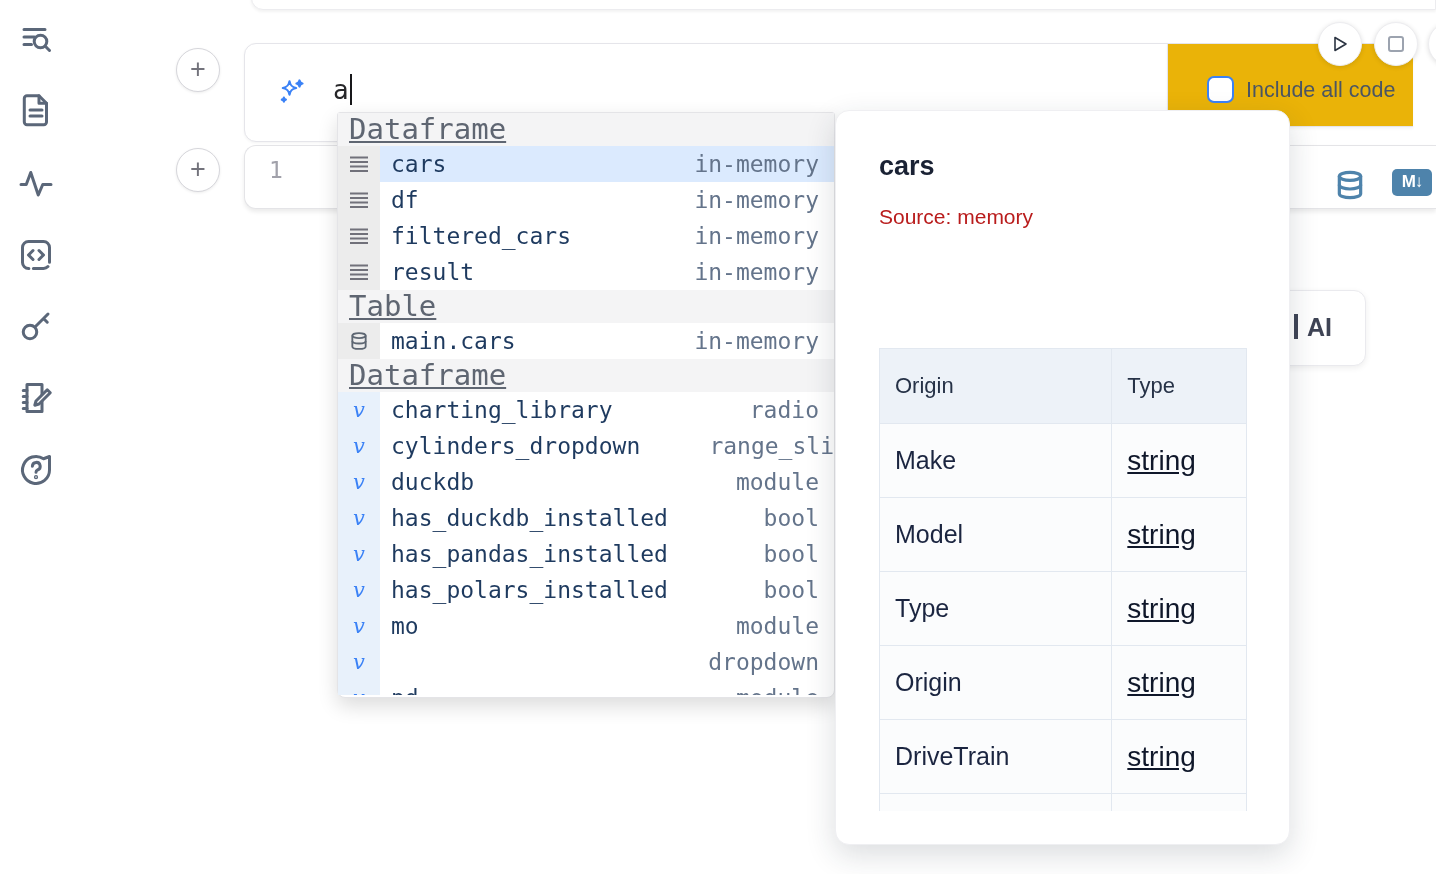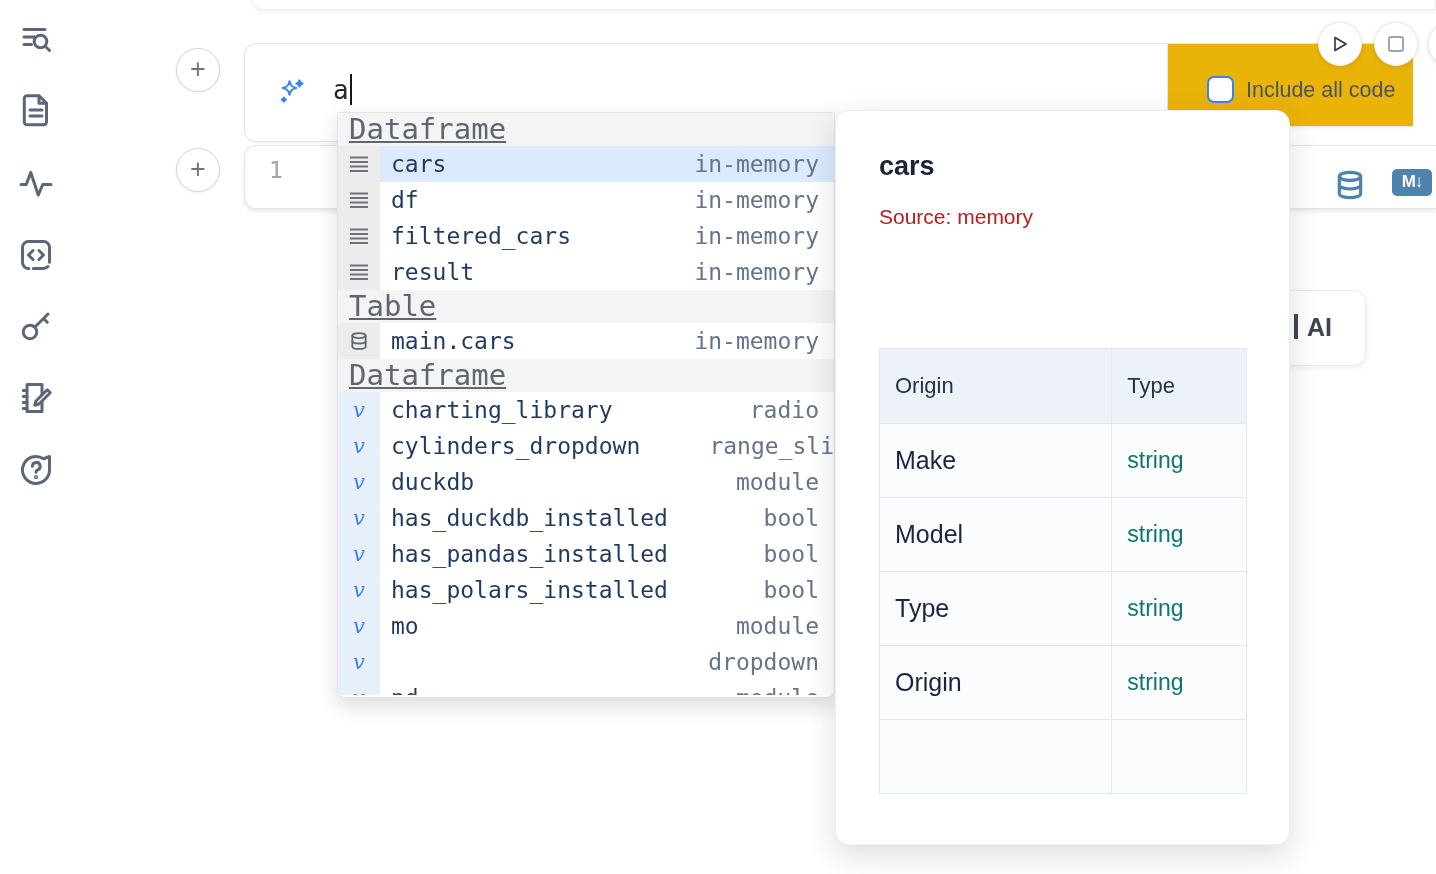--- a/index.html
+++ b/index.html
@@ -87,21 +87,21 @@
   .pop-badge { position:absolute; left:43px; top:148px; width:368px; height:45px;
     background:#eef2f7; border-radius:6px; font-size:21px; color:#1e293b;
     line-height:45px; padding-left:15px; }
   .pop-table-wrap { position:absolute; left:43px; top:237px; width:369px; height:463px; overflow:hidden; }
   .pop-table { width:368px; border-collapse:collapse; }
   .pop-table th { width:233px; height:75px; background:#edf2f8; border:1px solid #e2e8f0;
     font-weight:400; font-size:22px; color:#263247; text-align:left; padding-left:15px; }
   .pop-table th:last-child { width:135px; }
   .pop-table td { height:74px; background:#fbfcfd; border:1px solid #e2e8f0; padding-left:15px; }
   .col-name { font-family:Liberation Sans, sans-serif; font-size:25px; color:#1b2540; }
-  .col-type { font-size:23px; color:#0f766e; }
+  .col-type { font-size:28px; color:#0f172a;text-decoration:underline; }
 </style>
 </head>
 <body>
 
 <div class="stage">
 
   <div class="sidebar">
     <div class="side-icon" style="top:22px">
       <svg viewBox="0 0 24 24" fill="none" stroke="currentColor" stroke-width="2" stroke-linecap="round">
           <path d="M4 5h14M4 10h7M4 15h5"></path>
@@ -382,20 +382,24 @@
   </tr>
             <tr>
     <td class="col-name">Type</td>
     <td class="col-type">string</td>
   </tr>
             <tr>
     <td class="col-name">Origin</td>
     <td class="col-type">string</td>
   </tr>
             <tr>
+    <td class="col-name">DriveTrain</td>
+    <td class="col-type">string</td>
+  </tr>
+            <tr>
     <td class="col-name"></td>
     <td class="col-type"></td>
   </tr>
           </tbody>
       </table>
     </div>
   </div>
 
 </div>
 

